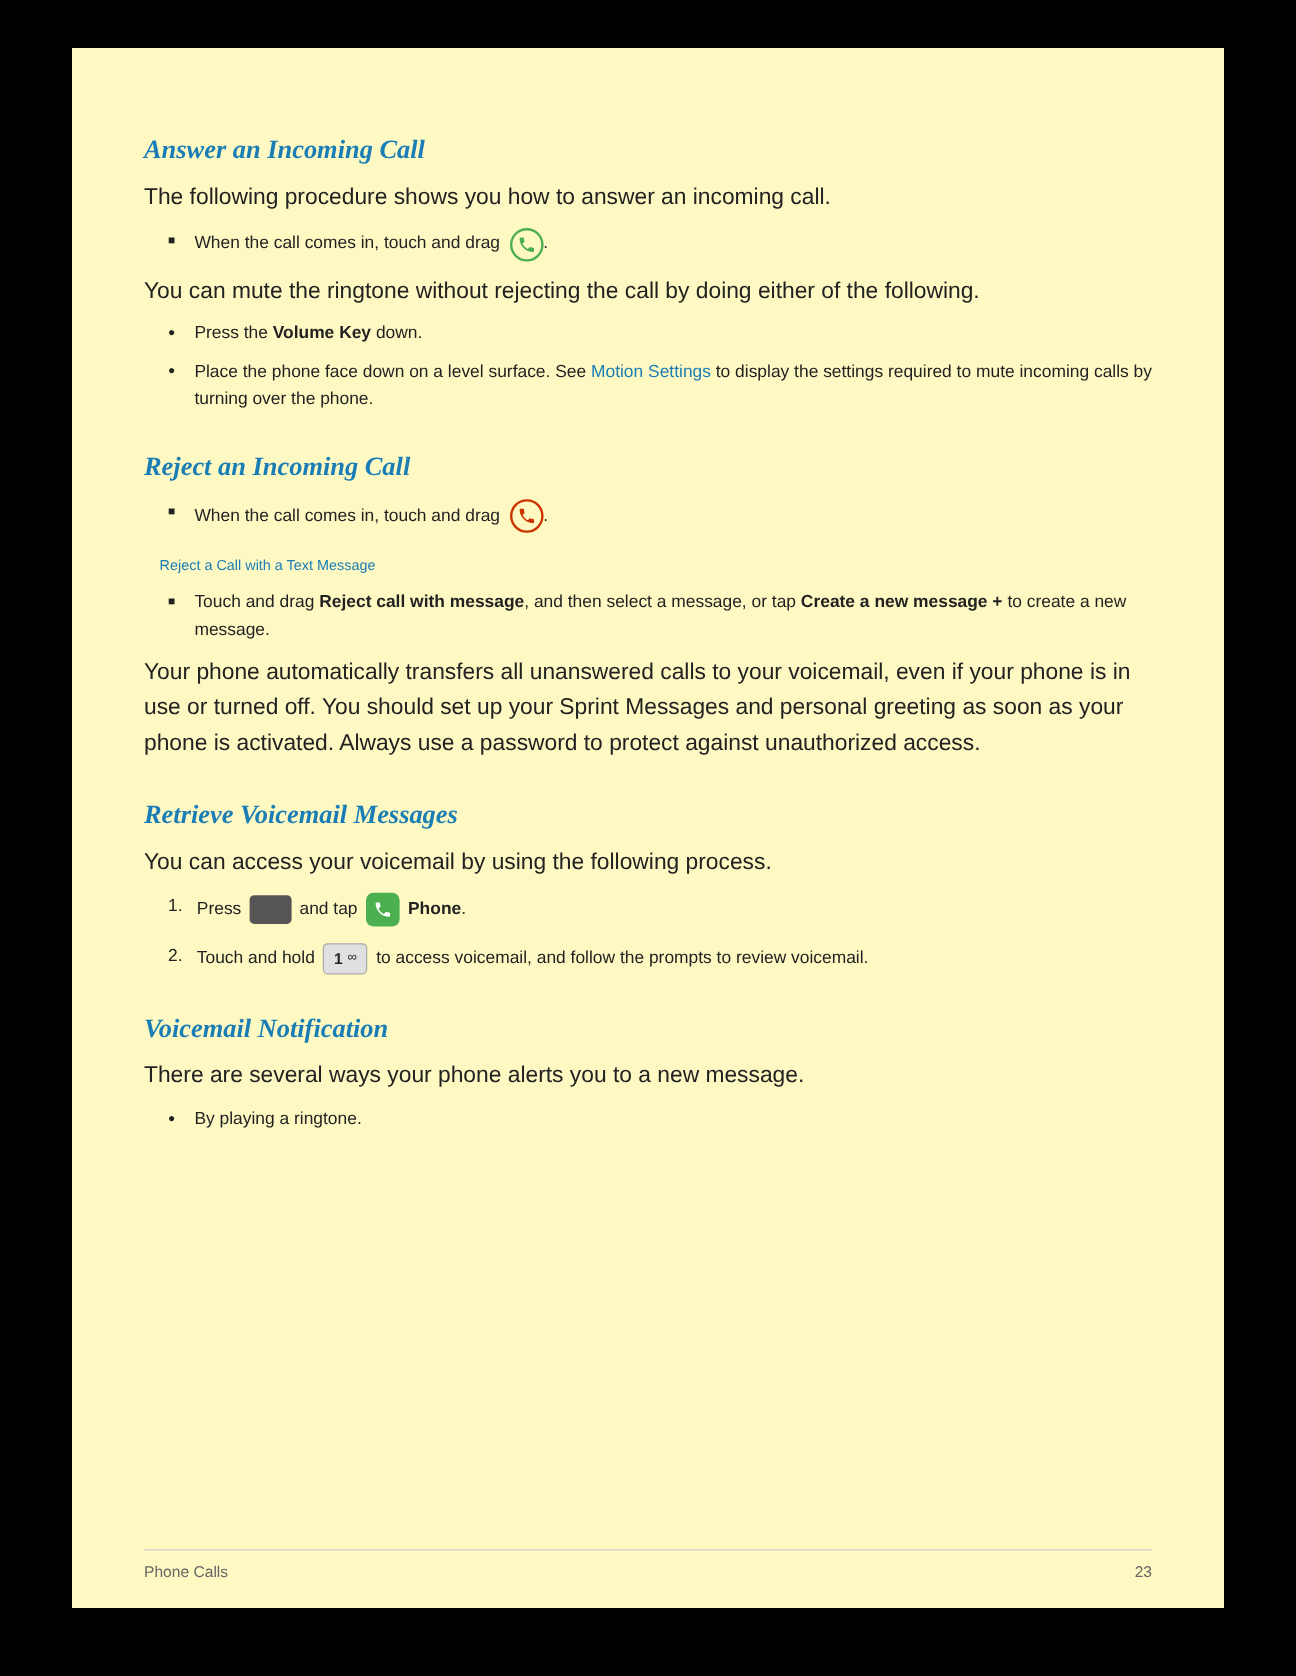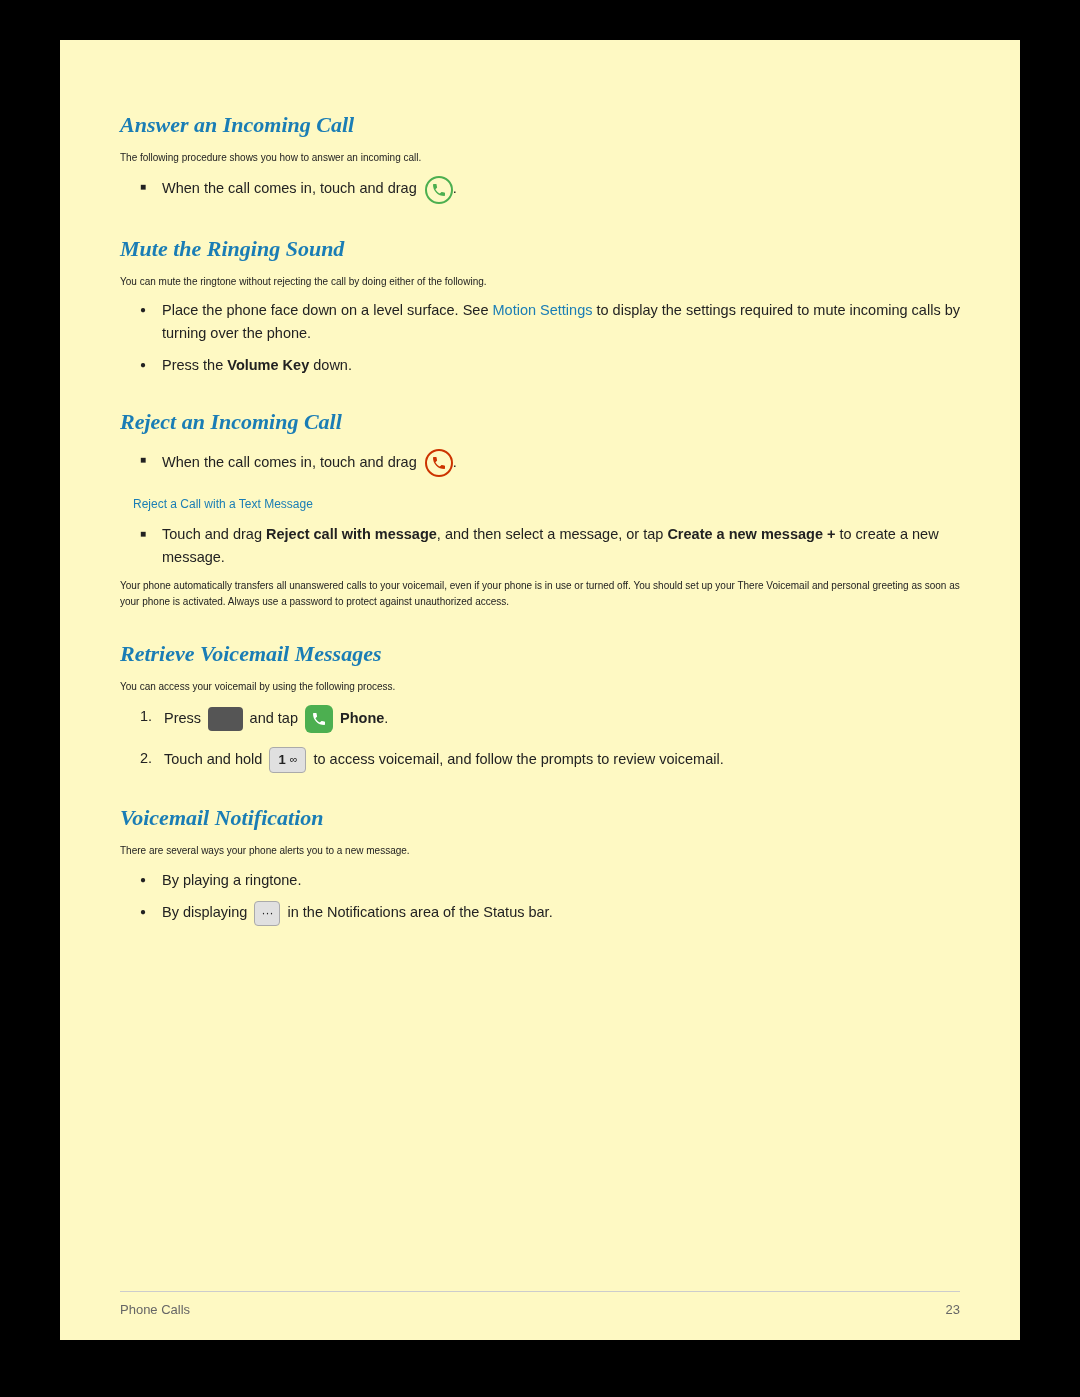--- a/index.html
+++ b/index.html
@@ -40,21 +40,21 @@
       font-style: normal;
       font-size: 12px;
       color: #1a7db5;
       margin-top: 18px;
       margin-bottom: 6px;
       font-weight: normal;
       margin-left: 13px;
     }
     .body-text {
       color: #222;
-      font-size: 10px;
+      font-size: 19px;
       margin-bottom: 8px;
     }
     .bullet-list {
       list-style: none;
       margin: 10px 0 10px 20px;
     }
     .bullet-list li {
       position: relative;
       padding-left: 22px;
       margin-bottom: 10px;
@@ -220,44 +220,43 @@
   <ul class="square-list">
     <li>
       <span>When the call comes in, touch and drag <span class="phone-icon">
             <svg viewBox="0 0 24 24">
               <path d="M6.6 10.8c1.4 2.8 3.8 5.1 6.6 6.6l2.2-2.2c.3-.3.7-.4 1-.2 1.1.4 2.3.6 3.6.6.6 0 1 .4 1 1V20c0 .6-.4 1-1 1-9.4 0-17-7.6-17-17 0-.6.4-1 1-1h3.5c.6 0 1 .4 1 1 0 1.3.2 2.5.6 3.6.1.3 0 .7-.2 1L6.6 10.8z"></path>
             </svg>
           </span>.</span>
     </li>
   </ul>
 
-  <h2 class="section-heading">Mute the Ringing Sound</h2>
   <p class="body-text">You can mute the ringtone without rejecting the call by doing either of the following.</p>
   <ul class="bullet-list">
+    <li>Press the <strong>Volume Key</strong> down.</li>
     <li>Place the phone face down on a level surface. See <span class="link-text">Motion Settings</span> to display the settings required to mute incoming calls by turning over the phone.</li>
-    <li>Press the <strong>Volume Key</strong> down.</li>
   </ul>
 
   <h2 class="section-heading">Reject an Incoming Call</h2>
   <ul class="square-list">
     <li>
       <span>When the call comes in, touch and drag <span class="reject-icon">
             <svg viewBox="0 0 24 24">
               <path d="M6.6 10.8c1.4 2.8 3.8 5.1 6.6 6.6l2.2-2.2c.3-.3.7-.4 1-.2 1.1.4 2.3.6 3.6.6.6 0 1 .4 1 1V20c0 .6-.4 1-1 1-9.4 0-17-7.6-17-17 0-.6.4-1 1-1h3.5c.6 0 1 .4 1 1 0 1.3.2 2.5.6 3.6.1.3 0 .7-.2 1L6.6 10.8z"></path>
             </svg>
           </span>.</span>
     </li>
   </ul>
 
   <p class="subheading">Reject a Call with a Text Message</p>
   <ul class="square-list">
     <li>Touch and drag <strong>Reject call with message</strong>, and then select a message, or tap <strong>Create a new message +</strong> to create a new message.</li>
   </ul>
 
-  <p class="body-text">Your phone automatically transfers all unanswered calls to your voicemail, even if your phone is in use or turned off. You should set up your There Voicemail and personal greeting as soon as your phone is activated. Always use a password to protect against unauthorized access.</p>
+  <p class="body-text">Your phone automatically transfers all unanswered calls to your voicemail, even if your phone is in use or turned off. You should set up your Sprint Messages and personal greeting as soon as your phone is activated. Always use a password to protect against unauthorized access.</p>
 
   <h2 class="section-heading">Retrieve Voicemail Messages</h2>
   <p class="body-text">You can access your voicemail by using the following process.</p>
   <ol class="ordered-list">
     <li>
       <span class="num">1.</span>
       Press <span class="home-btn">&nbsp;&nbsp;&nbsp;&nbsp;</span> and tap <span class="phone-app-icon">
           <svg viewBox="0 0 24 24">
             <path d="M6.6 10.8c1.4 2.8 3.8 5.1 6.6 6.6l2.2-2.2c.3-.3.7-.4 1-.2 1.1.4 2.3.6 3.6.6.6 0 1 .4 1 1V20c0 .6-.4 1-1 1-9.4 0-17-7.6-17-17 0-.6.4-1 1-1h3.5c.6 0 1 .4 1 1 0 1.3.2 2.5.6 3.6.1.3 0 .7-.2 1L6.6 10.8z"></path>
           </svg>
@@ -269,20 +268,19 @@
           <strong>1</strong>
           <span class="inf">∞</span>
         </span> to access voicemail, and follow the prompts to review voicemail.
     </li>
   </ol>
 
   <h2 class="section-heading">Voicemail Notification</h2>
   <p class="body-text">There are several ways your phone alerts you to a new message.</p>
   <ul class="bullet-list">
     <li>By playing a ringtone.</li>
-    <li>By displaying <span class="notif-icon">···</span> in the Notifications area of the Status bar.</li>
   </ul>
 
   <div class="footer">
     <span>Phone Calls</span>
     <span>23</span>
   </div>
 </div>
 
 </body></html>

